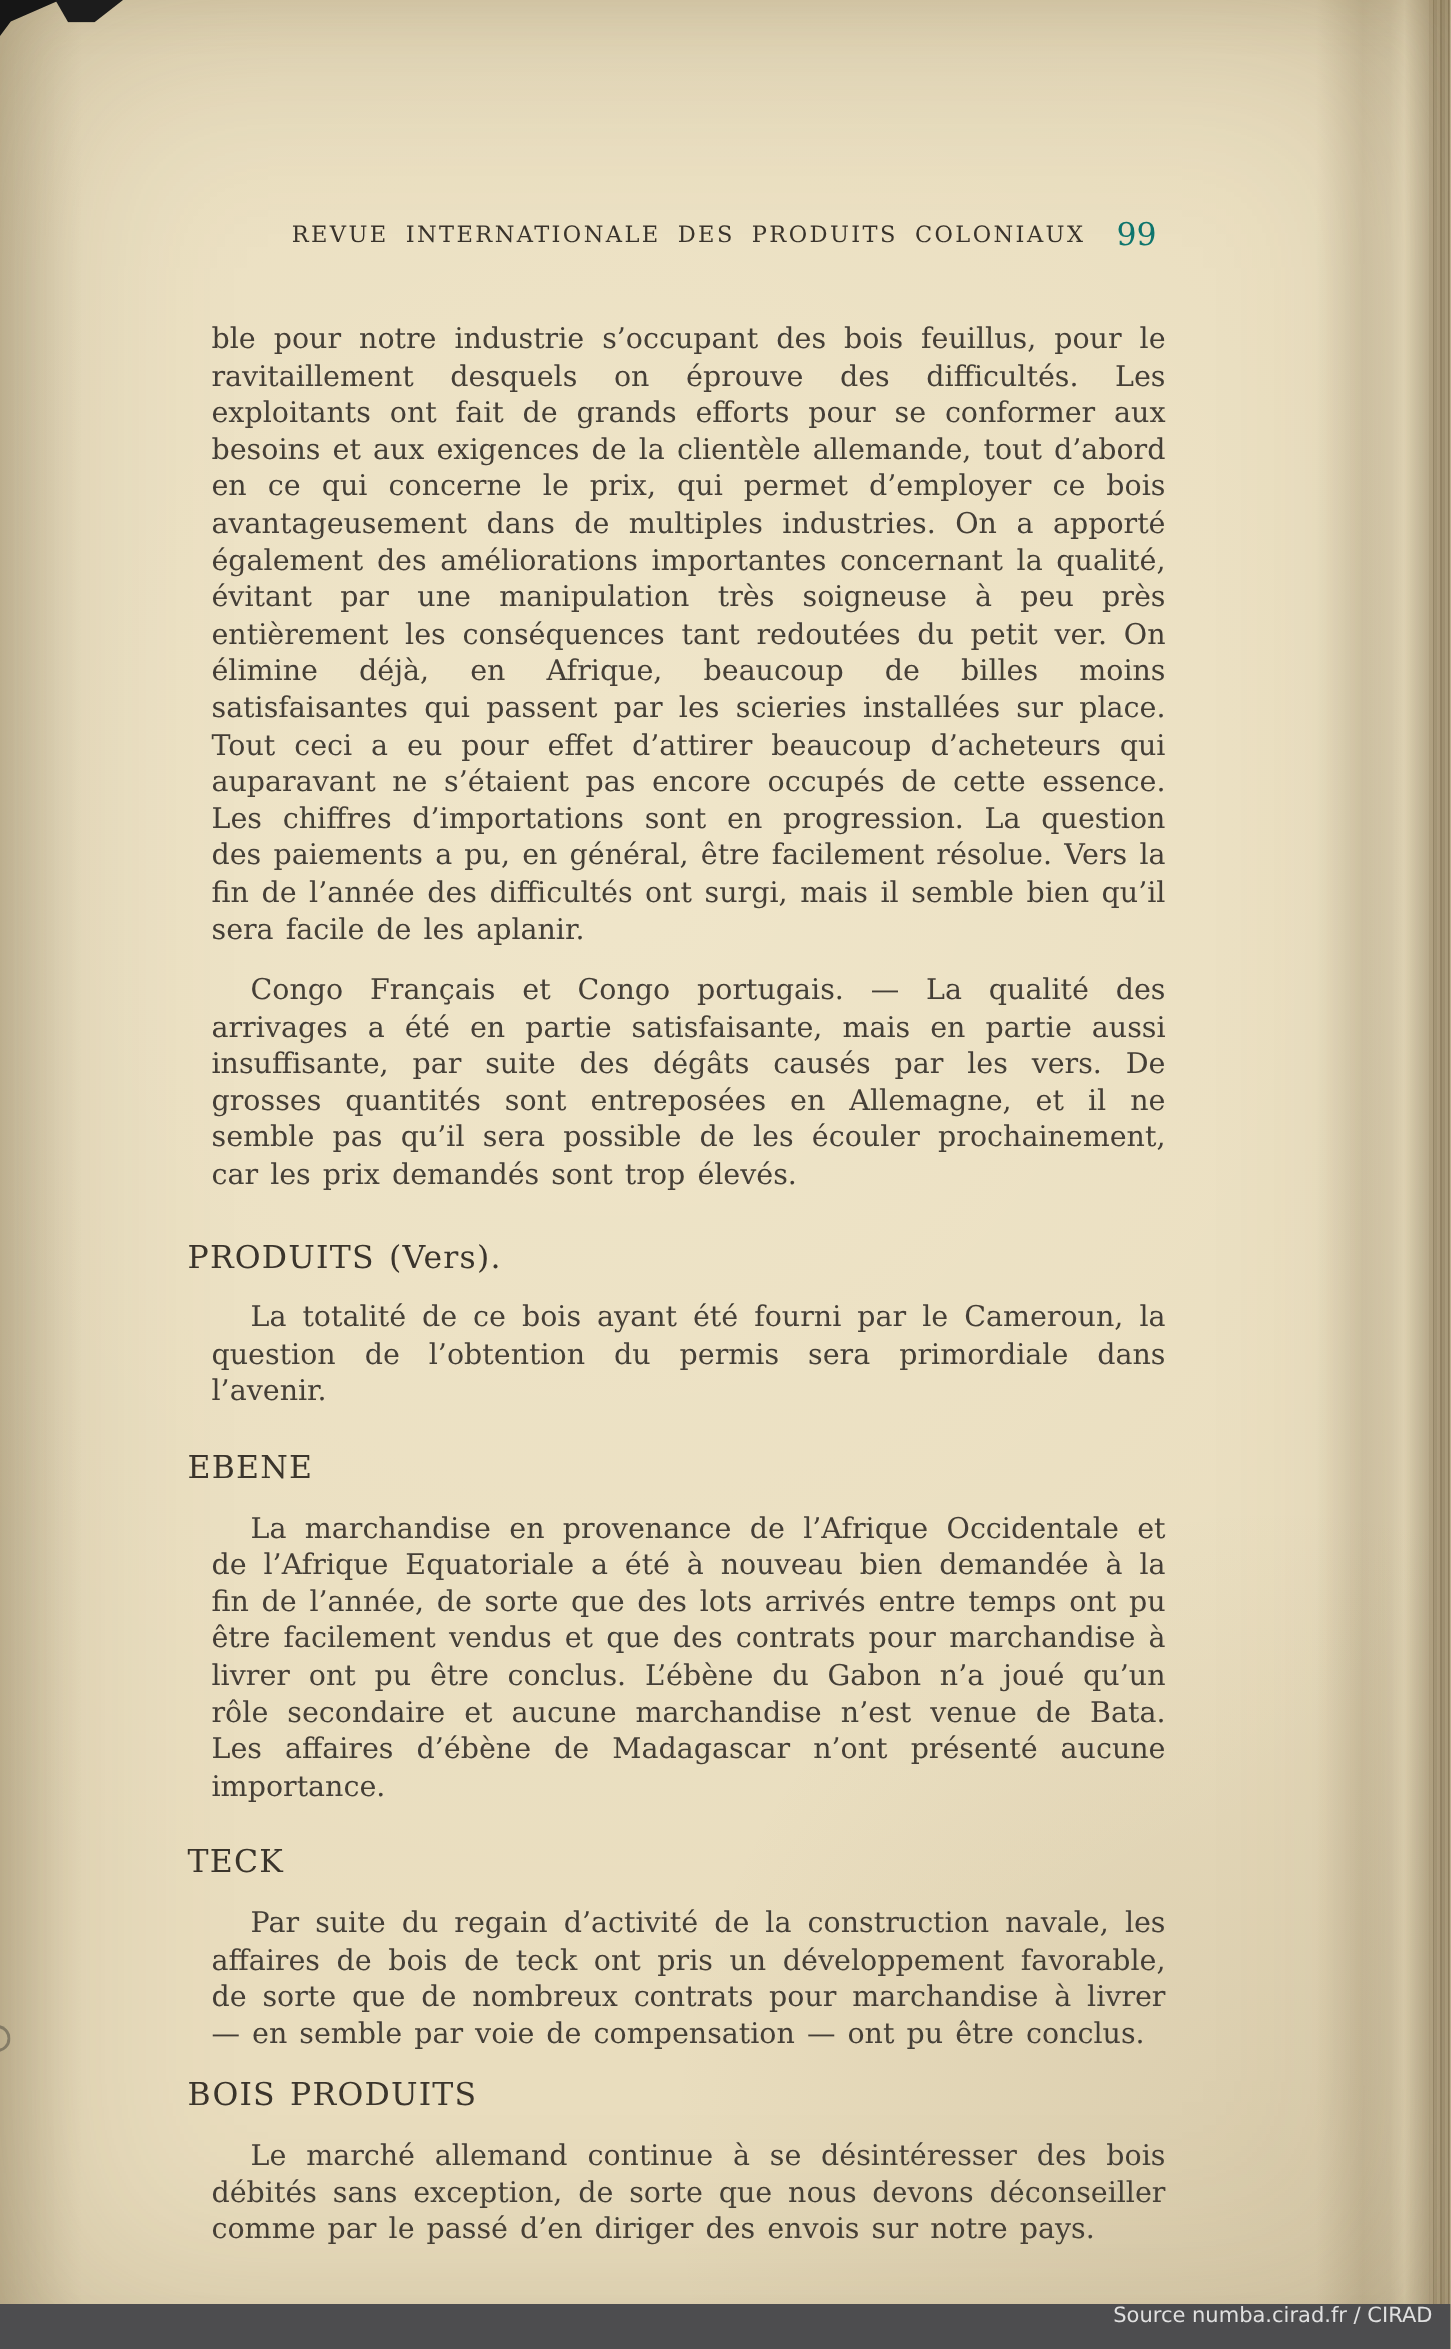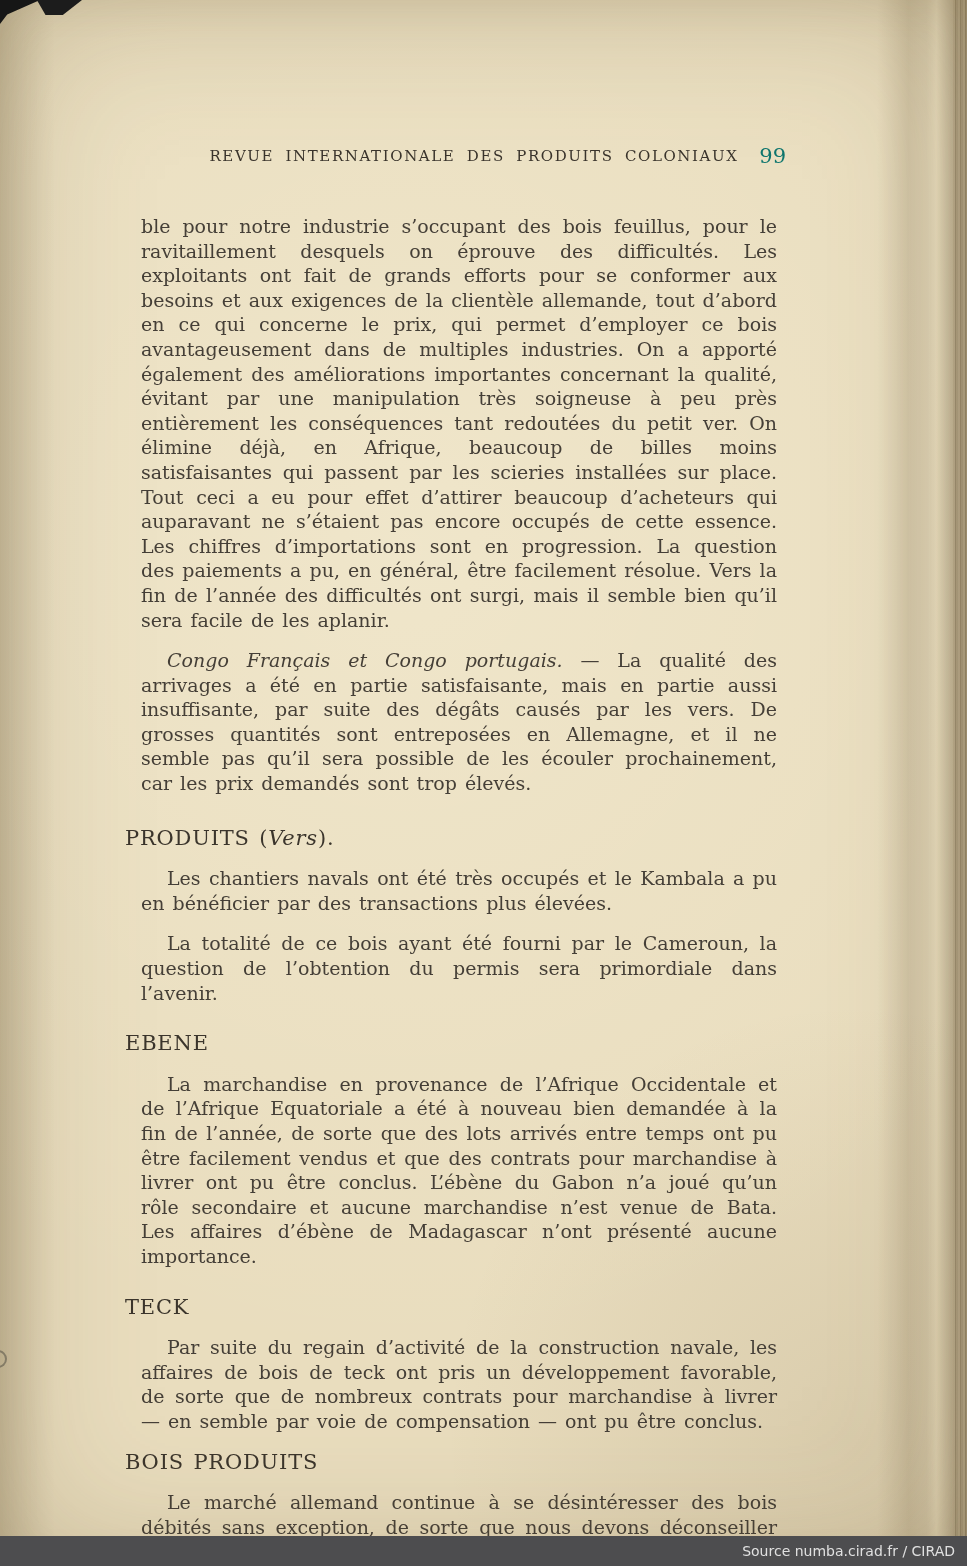--- a/index.html
+++ b/index.html
@@ -71,21 +71,21 @@
   .left-edge-mark {
     position: absolute; left: -4px; top: 1350px; width: 11px; height: 18px;
     border: 2px solid rgba(85,80,70,0.55);
     border-left: none;
     border-radius: 0 10px 10px 0;
     z-index: 6;
   }
 
   
   .header {
-    position: absolute; top: 146px; left: 140px; width: 668px;
+    position: absolute; top: 146px; left: 125px; width: 668px;
     text-align: center;
     z-index: 2;
   }
   .journal-title {
     display: inline-block;
     font-size: 15px;
     letter-spacing: 1.6px;
     word-spacing: 5px;
     color: #3a342c;
   }
@@ -111,27 +111,27 @@
   .section-heading {
     font-size: 21px;
     font-weight: normal;
     letter-spacing: 0.8px;
     margin: 26px 0 10px 0;
     color: #3b352c;
     text-align: left;
   }
   .mt-lg { margin-top: 30px !important; }
   .mt-sm { margin-top: 15px !important; margin-bottom: 7px !important; }
-  .italic { font-style: italic; }
+  .italic { }
 
   
   .footer {
     position: absolute; left: 0; bottom: 0; width: 100%; height: 30px;
     background: #4d4d4f;
-    display: flex; align-items: center; justify-content: flex-end;
+    display: flex; align-items: flex-start; justify-content: flex-end;
     padding-right: 12px;
     font-family: "DejaVu Sans", "Liberation Sans", sans-serif;
     font-size: 14px;
     color: #e0e0e0;
     z-index: 10;
   }
 </style>
 </head>
 <body>
 
@@ -152,21 +152,20 @@
   </div>
 
   <div class="article">
 
     <p>ble pour notre industrie s’occupant des bois feuillus, pour le ravitaillement desquels on éprouve des difficultés. Les exploitants ont fait de grands efforts pour se conformer aux besoins et aux exigences de la clientèle allemande, tout d’abord en ce qui concerne le prix, qui permet d’employer ce bois avantageusement dans de multiples industries. On a apporté également des améliorations importantes concernant la qualité, évitant par une manipulation très soigneuse à peu près entièrement les conséquences tant redoutées du petit ver. On élimine déjà, en Afrique, beaucoup de billes moins satisfaisantes qui passent par les scieries installées sur place. Tout ceci a eu pour effet d’attirer beaucoup d’acheteurs qui auparavant ne s’étaient pas encore occupés de cette essence. Les chiffres d’importations sont en progression. La question des paiements a pu, en général, être facilement résolue. Vers la fin de l’année des difficultés ont surgi, mais il semble bien qu’il sera facile de les aplanir.</p>
 
     <p class="indent gap-sm"><span class="italic">Congo Français et Congo portugais.</span><span> — La qualité des arrivages a été en partie satisfaisante, mais en partie aussi insuffisante, par suite des dégâts causés par les vers. De grosses quantités sont entreposées en Allemagne, et il ne semble pas qu’il sera possible de les écouler prochainement, car les prix demandés sont trop élevés.</span></p>
 
     <h2 class="section-heading mt-lg"><span>PRODUITS (</span><span class="italic">Vers</span><span>).</span></h2>
 
-    <p class="indent">Les chantiers navals ont été très occupés et le Kambala a pu en bénéficier par des transactions plus élevées.</p>
     <p class="indent">La totalité de ce bois ayant été fourni par le Cameroun, la question de l’obtention du permis sera primordiale dans l’avenir.</p>
 
     <h2 class="section-heading">EBENE</h2>
     <p class="indent">La marchandise en provenance de l’Afrique Occidentale et de l’Afrique Equatoriale a été à nouveau bien demandée à la fin de l’année, de sorte que des lots arrivés entre temps ont pu être facilement vendus et que des contrats pour marchandise à livrer ont pu être conclus. L’ébène du Gabon n’a joué qu’un rôle secondaire et aucune marchandise n’est venue de Bata. Les affaires d’ébène de Madagascar n’ont présenté aucune importance.</p>
 
     <h2 class="section-heading">TECK</h2>
     <p class="indent">Par suite du regain d’activité de la construction navale, les affaires de bois de teck ont pris un développement favorable, de sorte que de nombreux contrats pour marchandise à livrer — en semble par voie de compensation — ont pu être conclus.</p>
 
     <h2 class="section-heading mt-sm">BOIS PRODUITS</h2>
     <p class="indent">Le marché allemand continue à se désintéresser des bois débités sans exception, de sorte que nous devons déconseiller comme par le passé d’en diriger des envois sur notre pays.</p>

